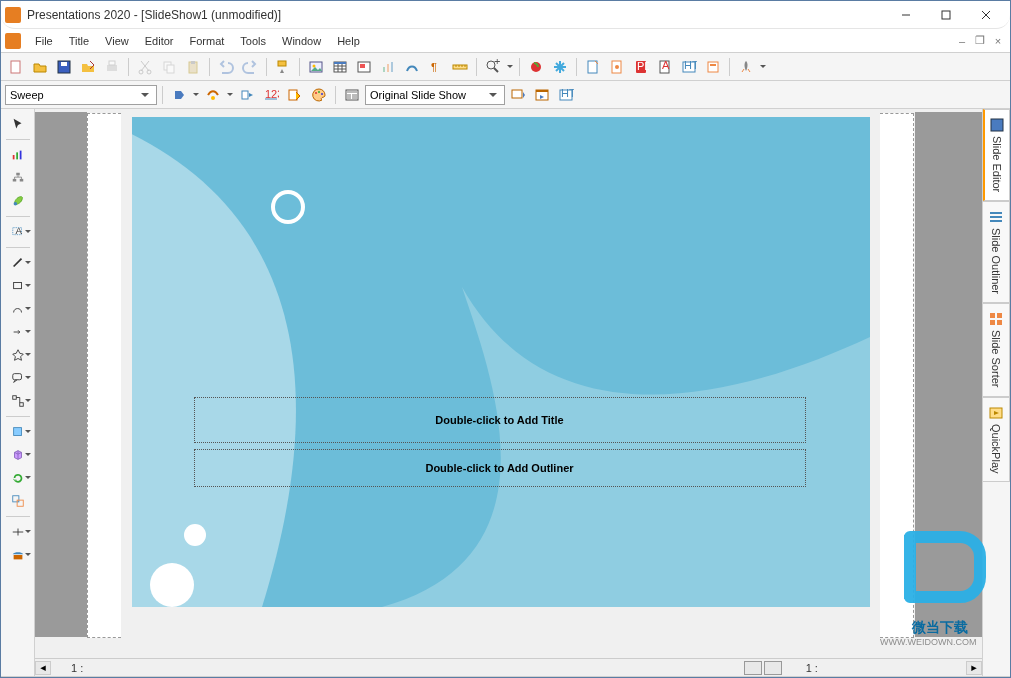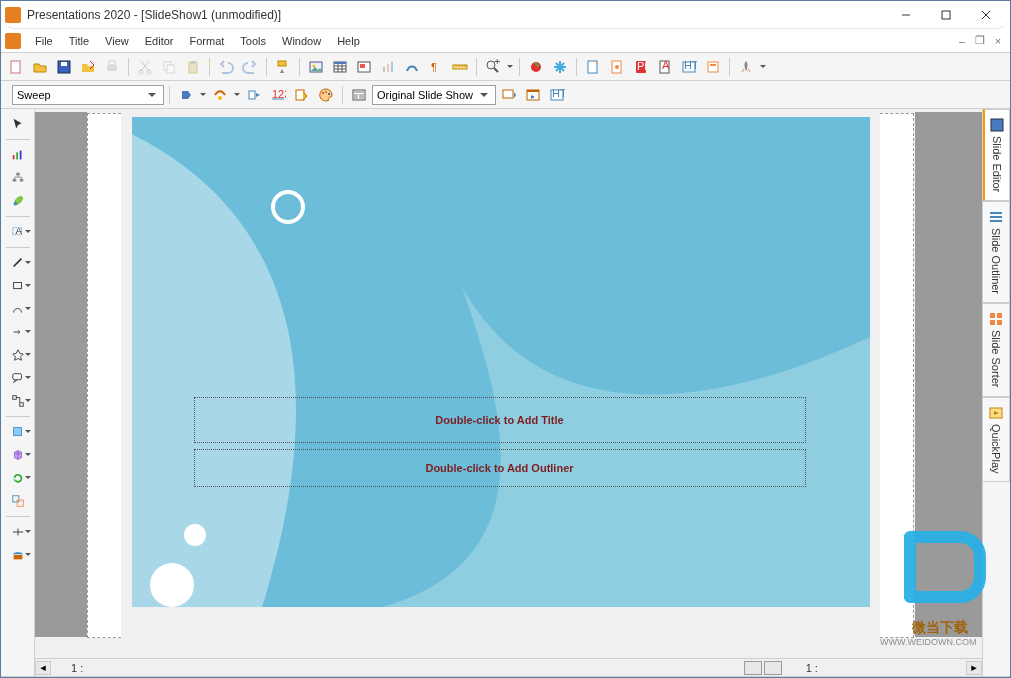--- a/index.html
+++ b/index.html
@@ -13,39 +13,39 @@
 .menubar .app-icon-sm{width:16px;height:16px;background:#e67e22;margin-right:6px;border-radius:2px;}
 .menubar .menu-item{padding:3px 8px;color:#333;cursor:default;}
 .menubar .mdi-btns{margin-left:auto;display:flex;gap:2px;}
 .menubar .mdi-btn{width:16px;height:14px;display:flex;align-items:center;justify-content:center;color:#777;border:1px solid transparent;}
 .toolbar{height:28px;display:flex;align-items:center;padding:2px 4px;background:#f5f5f5;border-bottom:1px solid #d0d0d0;gap:2px;}
 .tb-btn{width:22px;height:22px;display:flex;align-items:center;justify-content:center;cursor:default;border:1px solid transparent;}
 .tb-btn svg{width:16px;height:16px;}
 .tb-sep{width:1px;height:18px;background:#ccc;margin:0 3px;}
 .tb-dd{width:8px;height:22px;display:flex;align-items:center;justify-content:center;}
 .tb-dd::after{content:"";border-left:3px solid transparent;border-right:3px solid transparent;border-top:3px solid #555;}
-.toolbar2{height:28px;display:flex;align-items:center;padding:2px 11px;background:#f5f5f5;border-bottom:1px solid #d0d0d0;gap:2px;}
+.toolbar2{height:28px;display:flex;align-items:center;padding:2px 4px;background:#f5f5f5;border-bottom:1px solid #d0d0d0;gap:2px;}
 .combo{height:20px;border:1px solid #a0a0a0;background:#fff;display:flex;align-items:center;padding:0 4px;}
 .combo .combo-text{flex:1;}
 .combo .combo-arrow{width:14px;display:flex;align-items:center;justify-content:center;}
 .combo .combo-arrow::after{content:"";border-left:4px solid transparent;border-right:4px solid transparent;border-top:4px solid #555;}
 .workspace{display:flex;height:567px;}
 .left-panel{width:34px;background:#f5f5f5;border-right:1px solid #d0d0d0;display:flex;flex-direction:column;align-items:center;padding-top:4px;gap:1px;}
 .lp-btn{width:28px;height:22px;display:flex;align-items:center;justify-content:center;cursor:default;}
 .lp-btn.with-dd{position:relative;}
 .lp-btn.with-dd::after{content:"";position:absolute;right:1px;top:50%;margin-top:-2px;border-left:3px solid transparent;border-right:3px solid transparent;border-top:3px solid #555;}
 .lp-sep{width:24px;height:1px;background:#ccc;margin:3px 0;}
 .canvas-area{flex:1;display:flex;flex-direction:column;background:#f5f5f5;}
 .canvas-viewport{flex:1;display:flex;justify-content:center;padding:8px 30px;background:#f0f0f0;position:relative;overflow:hidden;}
 .slide-margin{position:absolute;top:4px;bottom:20px;background:#fff;}
 .slide-margin.left{left:52px;width:34px;border:1px dashed #999;border-right:none;}
 .slide-margin.right{right:68px;width:34px;border:1px dashed #999;border-left:none;}
 .slide{width:738px;height:490px;background:#6cbdd9;position:relative;overflow:hidden;margin-left:40px;margin-right:56px;}
 .slide-shapes{position:absolute;inset:0;}
-.placeholder{position:absolute;border:1px dotted #555;display:flex;align-items:center;justify-content:center;font-weight:bold;color:#7f1d1d;font-size:13px;}
+.placeholder{position:absolute;border:1px dotted #555;display:flex;align-items:center;justify-content:center;font-weight:bold;color:#000000;font-size:13px;}
 .placeholder.title{left:62px;top:280px;width:612px;height:46px;}
 .placeholder.subtitle{left:62px;top:332px;width:612px;height:38px;}
 .canvas-bottom{height:18px;display:flex;align-items:center;background:#f0f0f0;border-top:1px solid #ccc;}
 .canvas-bottom .scroll-btn{width:16px;height:14px;border:1px solid #ccc;background:#e8e8e8;display:flex;align-items:center;justify-content:center;}
 .canvas-bottom .page-ind{padding:0 20px;color:#333;}
 .canvas-bottom .spacer{flex:1;}
 .canvas-bottom .btn-grp{display:flex;gap:2px;margin-right:4px;}
 .canvas-bottom .mini-btn{width:18px;height:14px;border:1px solid #999;background:#e8e8e8;}
 .right-panel{width:28px;background:#f5f5f5;border-left:1px solid #d0d0d0;display:flex;flex-direction:column;}
 .rp-tab{flex:0 0 auto;writing-mode:vertical-rl;padding:8px 4px;border:1px solid #ccc;border-left:none;background:#f8f8f8;cursor:default;display:flex;align-items:center;gap:4px;font-size:11px;color:#333;}
@@ -330,21 +330,21 @@
     </div>
   <div class="tb-sep"></div>
   <div class="tb-btn">
       <svg viewBox="0 0 16 16">
         <rect x="2" y="3" width="12" height="10" fill="#fff" stroke="#555"></rect>
         <rect x="3" y="4" width="10" height="2" fill="#bbb"></rect>
         <rect x="3" y="7" width="4" height="5" fill="#bbb"></rect>
         <rect x="8" y="7" width="5" height="5" fill="#bbb"></rect>
       </svg>
     </div>
-  <div class="combo" style="width:124px">
+  <div class="combo" style="width:140px">
     <span class="combo-text">Original Slide Show</span>
     <span class="combo-arrow"></span>
   </div>
   <div class="tb-btn">
       <svg viewBox="0 0 16 16">
         <rect x="2" y="3" width="10" height="8" fill="#fff" stroke="#b60"></rect>
         <path d="M13 5l2 3-2 3" fill="#4a7bbf"></path>
       </svg>
     </div>
   <div class="tb-btn">
@@ -552,15 +552,15 @@
   <div class="doc-tab">
     
   </div>
 </div>
 
 <div class="watermark">
   <svg width="120" height="90" viewBox="0 0 120 90">
     <path d="M30 10 h50 a20 20 0 0 1 20 20 v20 a20 20 0 0 1 -20 20 h-50 z" fill="none" stroke="#2bb0e6" stroke-width="12" stroke-linejoin="round"></path>
     <rect x="24" y="8" width="12" height="64" fill="#2bb0e6"></rect>
   </svg>
-  <div style="text-align:center;font-weight:bold;font-size:14px;color:#a16207">微当下载</div>
+  <div style="text-align:center;font-weight:bold;font-size:14px;color:#0369a1">微当下载</div>
   <div style="text-align:left;font-size:9px;color:#888">WWW.WEIDOWN.COM</div>
 </div>
 
 </body></html>

